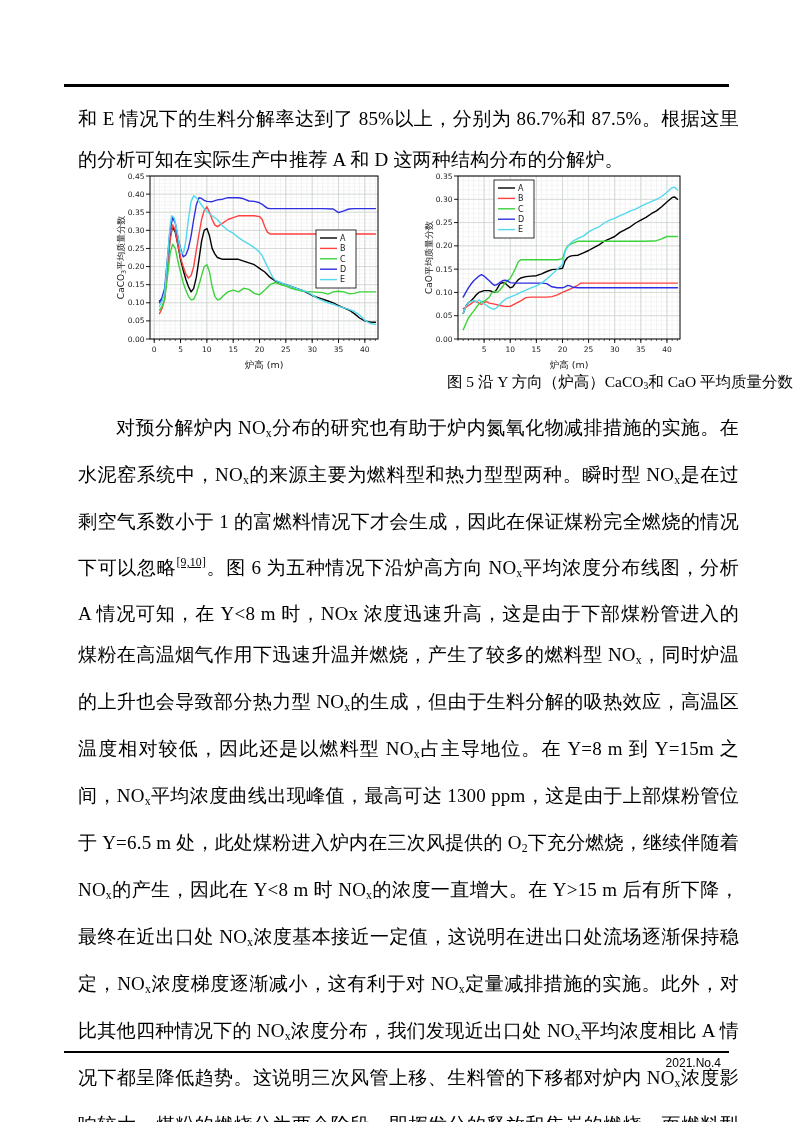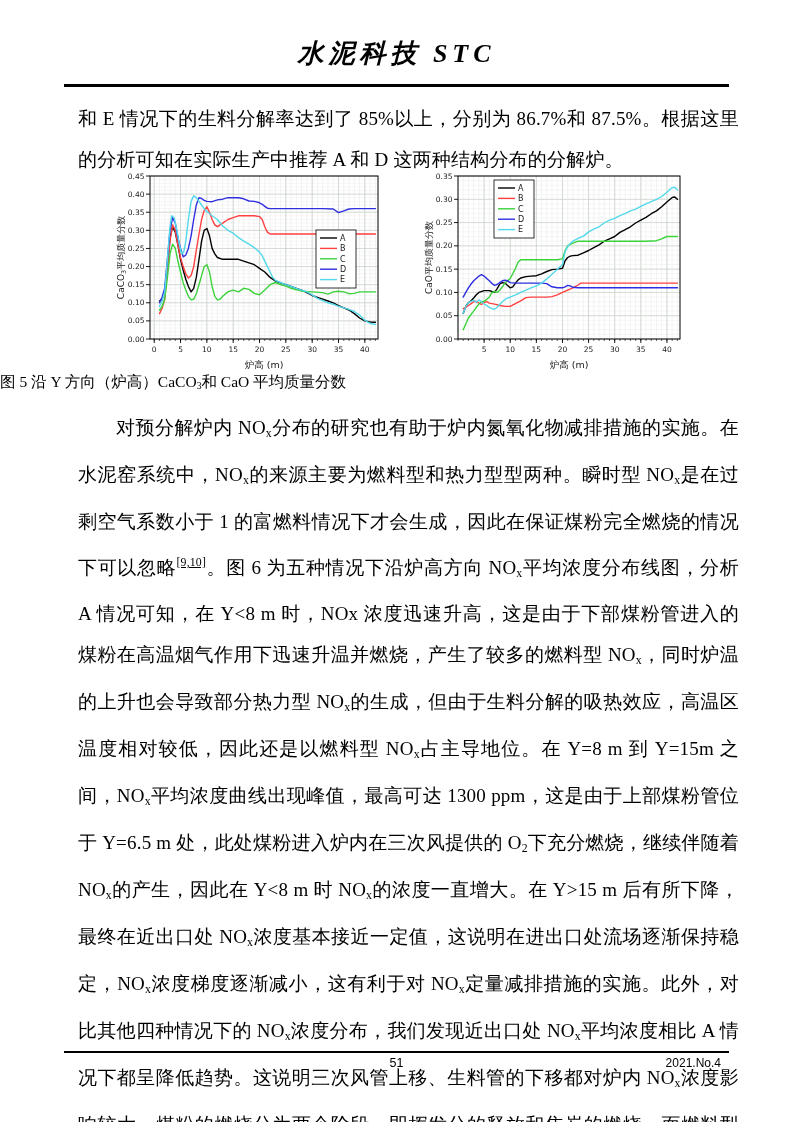--- a/index.html
+++ b/index.html
@@ -9,34 +9,33 @@
         font-size:26px;font-weight:bold;font-style:italic;letter-spacing:5px;}
   .header-rule{position:absolute;top:84px;left:64px;width:665px;height:2.5px;background:#000;}
   .para{position:absolute;left:66px;width:661px;margin:12px;font-size:19px;line-height:41px;
         text-align:justify;letter-spacing:0.2px;}
   .intro{top:86px;}
   .body-para{top:395px;text-indent:2em;}
   .chart{position:absolute;background:#fff;}
   .chart-left{left:116px;top:168px;}
   .chart-right{left:424px;top:168px;}
   .chart text{font-family:"DejaVu Sans","Liberation Sans",sans-serif;fill:#1a1a1a;}
-  .caption{position:absolute;top:372px;left:0;right:0;text-align:left;font-size:15.5px;}
+  .caption{position:absolute;top:372px;left:0;right:0;text-align:right;font-size:15.5px;}
   .rs{font-size:0.62em;vertical-align:-0.25em;}
   .rp{font-size:0.62em;vertical-align:0.65em;text-decoration:underline;}
   .footer-rule{position:absolute;top:1051px;left:64px;width:665px;height:2px;background:#000;}
   .footer-page{position:absolute;top:1056px;left:0;right:0;text-align:center;font-size:12.5px;
         font-family:"Liberation Sans","DejaVu Sans",sans-serif;}
   .footer-issue{position:absolute;top:1056px;right:72px;font-size:12px;
         font-family:"Liberation Sans","DejaVu Sans",sans-serif;}
 </style>
 </head>
 <body>
 
 <div class="page">
-  <div class="header-title">水泥科技 STC</div>
   <div class="header-rule"></div>
 
   <p class="para intro">和 E 情况下的生料分解率达到了 85%以上，分别为 86.7%和 87.5%。根据这里的分析可知在实际生产中推荐 A 和 D 这两种结构分布的分解炉。</p>
 
   <svg class="chart chart-left" width="272" height="204">
       <rect x="34" y="8" width="228" height="163" fill="#ffffff"></rect>
       <line x1="38.212471131639724" y1="8" x2="38.212471131639724" y2="171" stroke="#e7e7e7" stroke-width="0.5"></line>
       <line x1="43.47806004618938" y1="8" x2="43.47806004618938" y2="171" stroke="#e7e7e7" stroke-width="0.5"></line>
       <line x1="48.74364896073903" y1="8" x2="48.74364896073903" y2="171" stroke="#e7e7e7" stroke-width="0.5"></line>
       <line x1="54.00923787528868" y1="8" x2="54.00923787528868" y2="171" stroke="#e7e7e7" stroke-width="0.5"></line>
@@ -446,15 +445,14 @@
       <text x="94" y="54" font-size="8">D</text>
       <line x1="74" y1="61.6" x2="91" y2="61.6" stroke="#52d9ec" stroke-width="1.4"></line>
       <text x="94" y="64.4" font-size="8">E</text>
     </svg>
 
   <div class="caption">图 5 沿 Y 方向（炉高）CaCO<span class="rs">3</span>和 CaO 平均质量分数</div>
 
   <p class="para body-para">对预分解炉内 NO<span class="rs">x</span>分布的研究也有助于炉内氮氧化物减排措施的实施。在水泥窑系统中，NO<span class="rs">x</span>的来源主要为燃料型和热力型型两种。瞬时型 NO<span class="rs">x</span>是在过剩空气系数小于 1 的富燃料情况下才会生成，因此在保证煤粉完全燃烧的情况下可以忽略<span class="rp">[9,10]</span>。图 6 为五种情况下沿炉高方向 NO<span class="rs">x</span>平均浓度分布线图，分析 A 情况可知，在 Y&lt;8 m 时，NOx 浓度迅速升高，这是由于下部煤粉管进入的煤粉在高温烟气作用下迅速升温并燃烧，产生了较多的燃料型 NO<span class="rs">x</span>，同时炉温的上升也会导致部分热力型 NO<span class="rs">x</span>的生成，但由于生料分解的吸热效应，高温区温度相对较低，因此还是以燃料型 NO<span class="rs">x</span>占主导地位。在 Y=8 m 到 Y=15m 之间，NO<span class="rs">x</span>平均浓度曲线出现峰值，最高可达 1300 ppm，这是由于上部煤粉管位于 Y=6.5 m 处，此处煤粉进入炉内在三次风提供的 O<span class="rs">2</span>下充分燃烧，继续伴随着 NO<span class="rs">x</span>的产生，因此在 Y&lt;8 m 时 NO<span class="rs">x</span>的浓度一直增大。在 Y&gt;15 m 后有所下降，最终在近出口处 NO<span class="rs">x</span>浓度基本接近一定值，这说明在进出口处流场逐渐保持稳定，NO<span class="rs">x</span>浓度梯度逐渐减小，这有利于对 NO<span class="rs">x</span>定量减排措施的实施。此外，对比其他四种情况下的 NO<span class="rs">x</span>浓度分布，我们发现近出口处 NO<span class="rs">x</span>平均浓度相比 A 情况下都呈降低趋势。这说明三次风管上移、生料管的下移都对炉内 NO<span class="rs">x</span>浓度影响较大。煤粉的燃烧分为两个阶段，即挥发分的释放和焦炭的燃烧，而燃料型 NO的主要来源为挥发分燃烧产生的,焦炭和挥发分的燃烧都需要氧气的参与。煤粉燃烧所需氧气主要由三次风提供，因此三次风管的上移改变了氧气的分布。此外，该模型中三次风管具有偏心结构设计，这使得三次风引起的旋流作</p>
 
   <div class="footer-rule"></div>
-  <div class="footer-page">51</div>
   <div class="footer-issue">2021.No.4</div>
 </div>
 
 </body></html>

